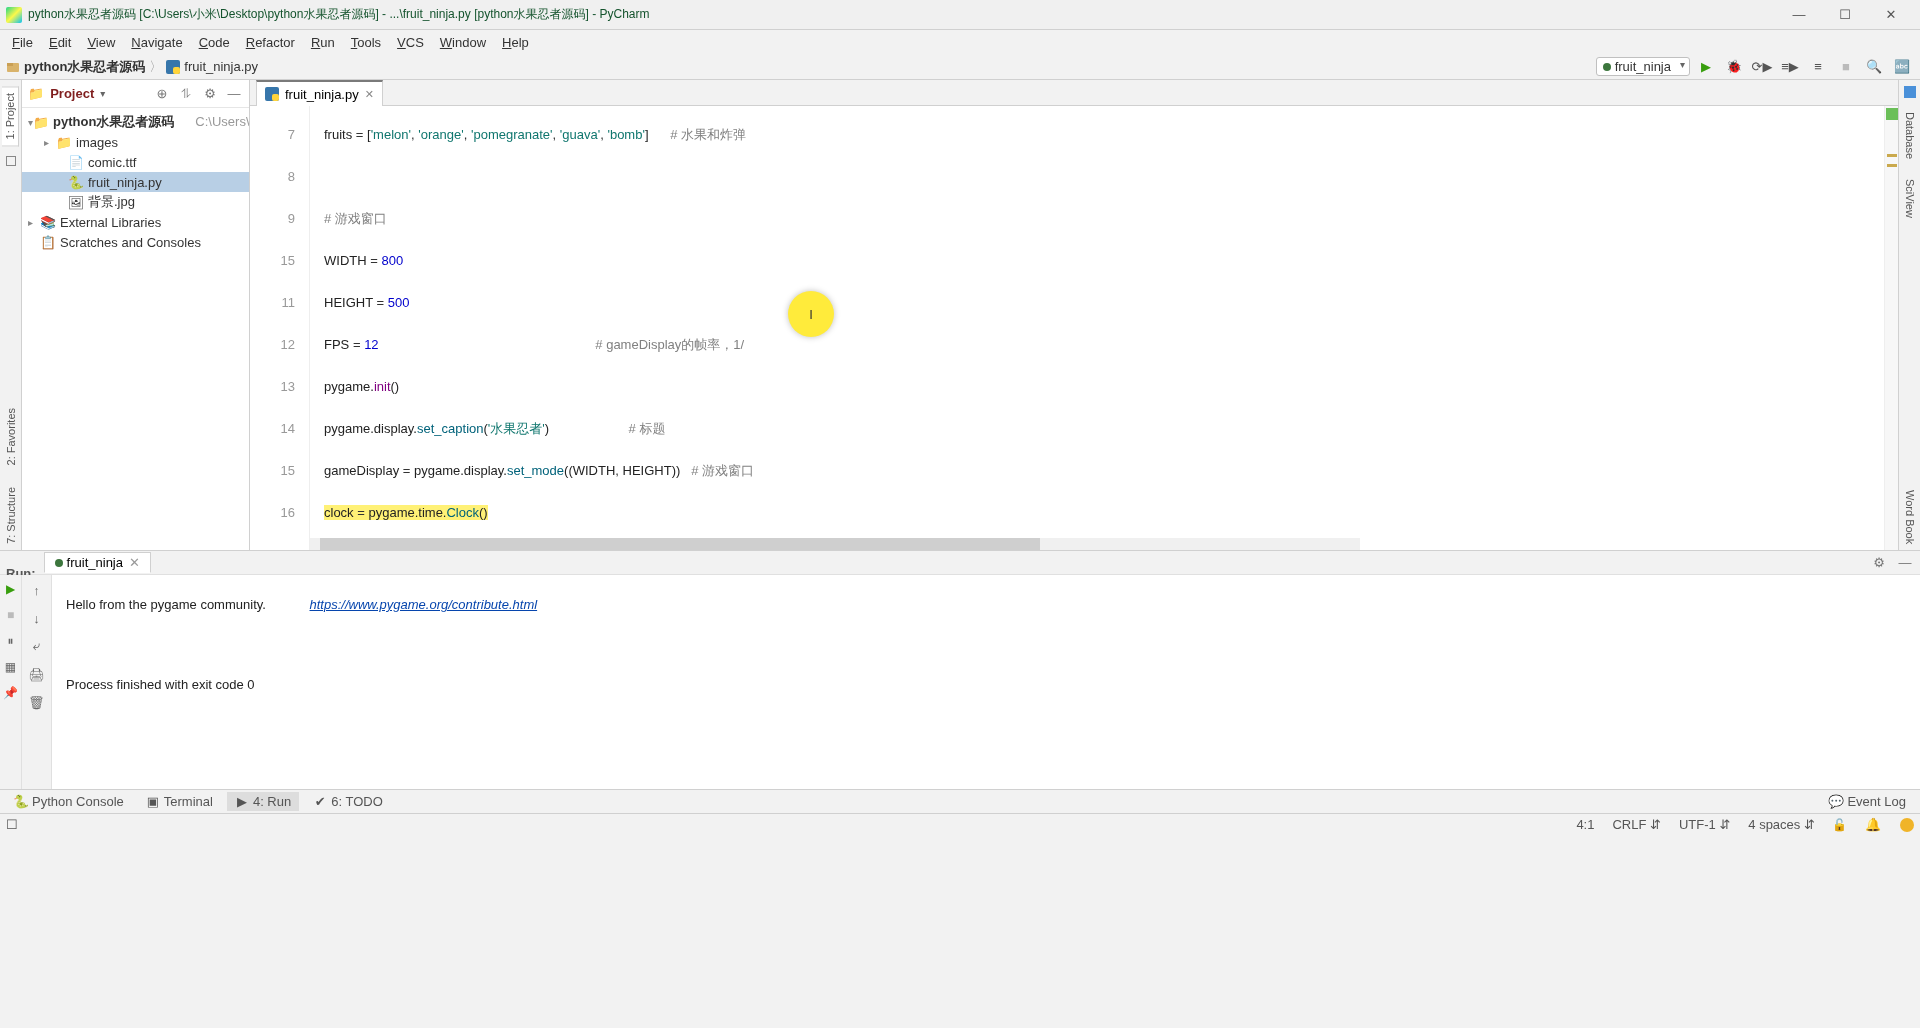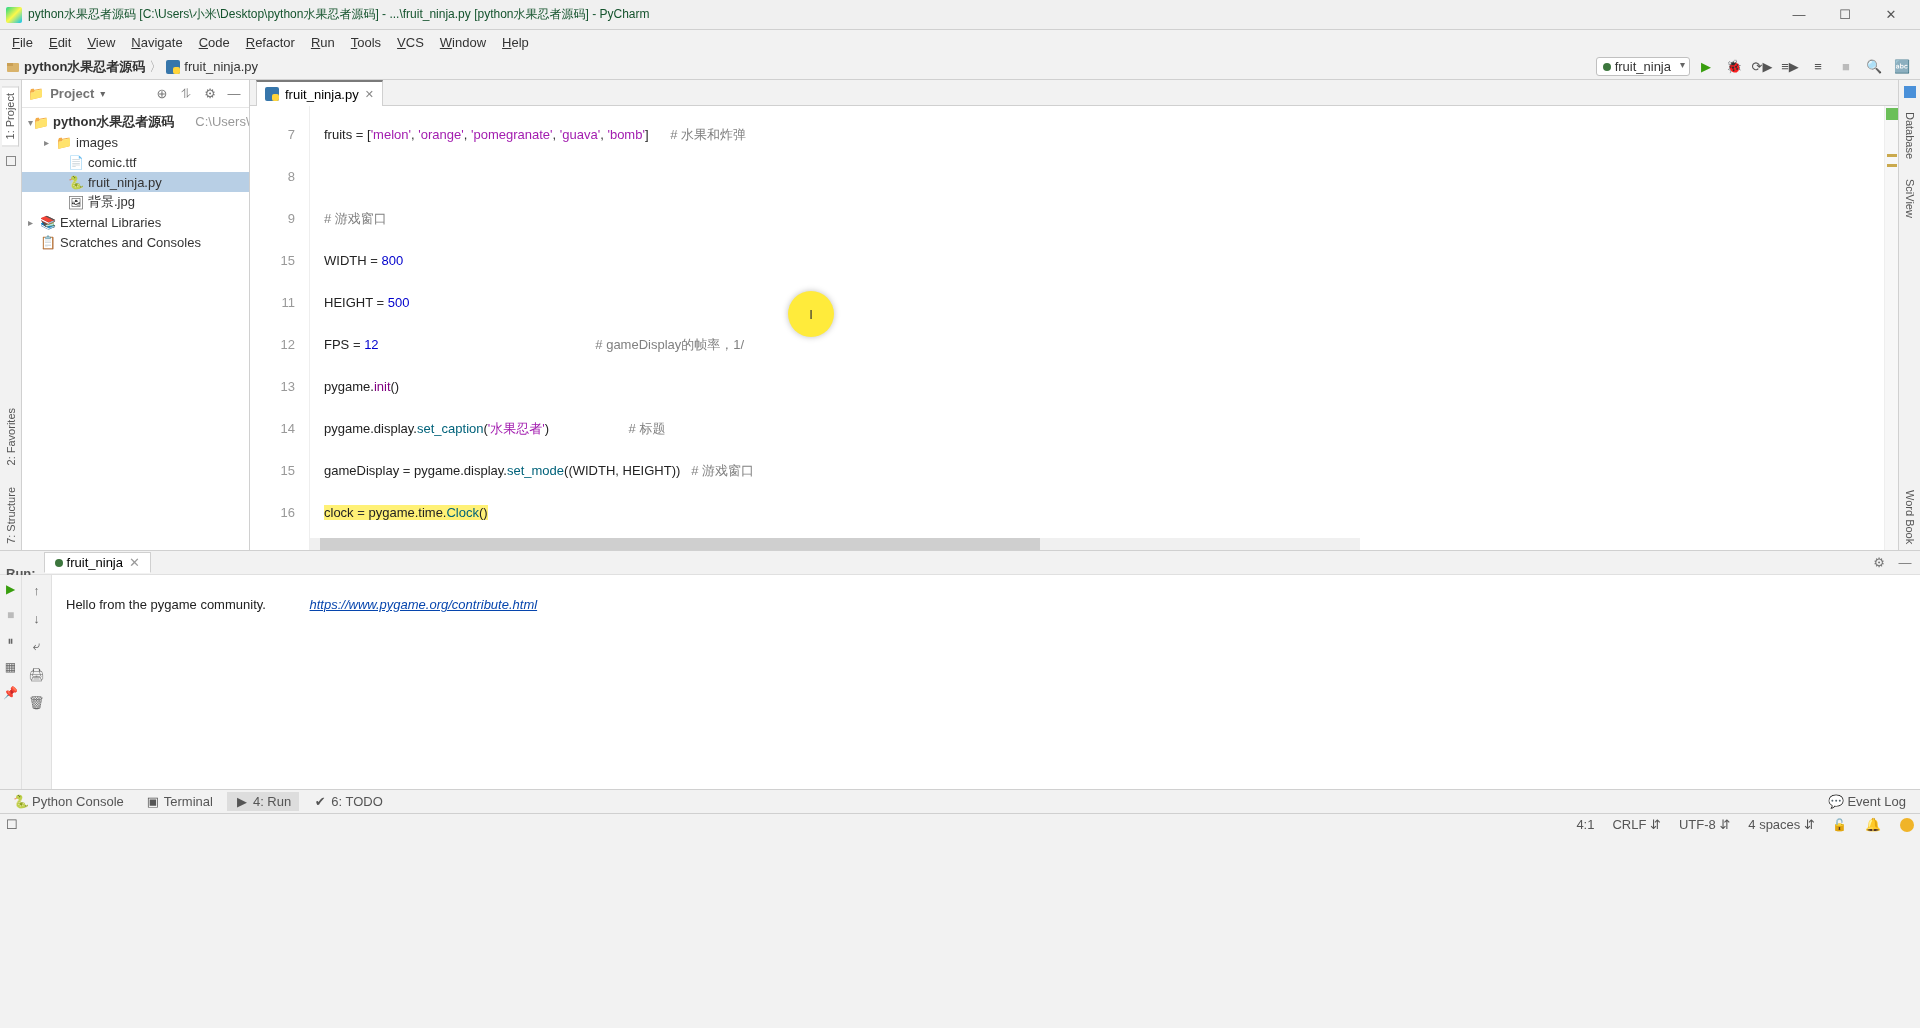--- a/index.html
+++ b/index.html
@@ -34,21 +34,21 @@
 .leftedge { width:22px; background:#f2f2f2; border-right:1px solid #d0d0d0; display:flex; flex-direction:column; align-items:center; gap:10px; padding-top:6px; }
 .leftedge .vtab { writing-mode: vertical-rl; transform: rotate(180deg); font-size:11px; color:#555; padding:6px 2px; cursor:default; }
 .leftedge .vtab.active { background:#fff; border:1px solid #d0d0d0; border-right:none; }
 .leftedge .sq { width:10px; height:10px; border:1px solid #888; }
 .rightedge { width:22px; background:#f2f2f2; border-left:1px solid #d0d0d0; display:flex; flex-direction:column; align-items:center; padding-top:6px; gap:8px; }
 .rightedge .vtab { writing-mode: vertical-rl; font-size:11px; color:#555; padding:6px 2px; }
 
 
 .projpanel { width: 228px; background:#fff; border-right:1px solid #d0d0d0; display:flex; flex-direction:column; }
 .projhead { height:28px; display:flex; align-items:center; padding:0 6px; border-bottom:1px solid #e6e6e6; gap:6px; }
-.projhead .lbl { font-weight:bold; color:#737373; }
+.projhead .lbl { font-weight:bold; color:#7f1d1d; }
 .projhead .dd { color:#666; font-size:10px; }
 .projhead .sp { flex:1; }
 .projhead .ib { width:18px; text-align:center; color:#777; }
 .tree { flex:1; padding:4px 0; font-size:12.5px; color:#333; overflow:auto; }
 .tree .node { display:flex; align-items:center; height:20px; padding-left:6px; white-space:nowrap; }
 .tree .arrow { width:12px; color:#888; font-size:10px; }
 .tree .ic { width:16px; height:16px; margin-right:4px; display:inline-flex; align-items:center; justify-content:center; }
 .tree .selected { background:#b8cfe5; }
 .tree .muted { color:#999; margin-left:21px; }
 .tree .d1 { padding-left: 22px; }
@@ -56,21 +56,21 @@
 
 
 .editor { flex:1; display:flex; flex-direction:column; background:#fff; position:relative; }
 .edtabs { height:26px; display:flex; align-items:flex-end; background:#f2f2f2; border-bottom:1px solid #d0d0d0; }
 .edtab { height:26px; padding:0 8px; display:flex; align-items:center; gap:6px; background:#fff; border:1px solid #d0d0d0; border-bottom:none; border-top:2px solid #7a7a7a; margin-left:6px; position:relative; top:1px; }
 .edtab .fi { width:14px; height:14px; }
 .edtab .close { color:#888; font-size:11px; }
 .code { flex:1; display:flex; overflow:hidden; background:#fff; position:relative; }
 .gutter { width:60px; text-align:right; padding:8px 14px 0 0; color:#999; font-family:"Courier New",monospace; font-size:21px; line-height:42px; border-right:1px solid #eee; user-select:none; }
 .src { flex:1; padding:8px 0 0 14px; font-family:"Courier New",monospace; font-size:21px; line-height:42px; white-space:pre; color:#222; overflow:hidden; }
-.src .str { color:#a21caf; }
+.src .str { color:#0f766e; }
 .src .num { color:#0000cc; }
 .src .fn { color:#800080; }
 .src .fn2 { color:#00627a; }
 .src .cmt { color:#808080; }
 .src .op { color:#333; }
 .src .hl { background:#fff176; }
 .clickmark { position:absolute; width:46px; height:46px; border-radius:50%; background:#ffeb3b; box-shadow:0 0 6px rgba(0,0,0,.25); display:flex; align-items:center; justify-content:center; font-family:"Courier New",monospace; font-size:20px; color:#333; top:185px; left:538px; z-index:5; }
 .hscroll { position:absolute; bottom:0; left:60px; height:12px; width:1050px; background:#f0f0f0; }
 .hscroll .thumb { height:12px; width:720px; background:#cfcfcf; margin-left:10px; }
 .marker-strip { width:14px; background:#f7f7f7; border-left:1px solid #eee; position:relative; }
@@ -292,21 +292,21 @@
       <div class="b">▦</div>
       <div class="b">📌</div>
     </div>
     <div class="runleft2">
       <div class="b">↑</div>
       <div class="b">↓</div>
       <div class="b">⤶</div>
       <div class="b">🖨</div>
       <div class="b">🗑</div>
     </div>
-    <div class="console" id="console"><div>Hello from the pygame community. <a href="#">https://www.pygame.org/contribute.html</a></div><div>&nbsp;</div></div>
+    <div class="console" id="console"><div>Hello from the pygame community. <a href="#">https://www.pygame.org/contribute.html</a></div><div>&nbsp;</div><div>Process finished with exit code 0</div></div>
   </div>
 </div>
 
 <div class="bottombar" id="bottombar">
   <div class="bt">
       <span class="ic">🐍</span>
       <span>Python Console</span>
     </div>
     <div class="bt">
       <span class="ic">▣</span>
@@ -325,18 +325,18 @@
     <span class="ic">💬</span>
     <span>Event Log</span>
   </div>
 </div>
 
 <div class="status">
   <span>☐</span>
   <span class="sp"></span>
   <span>4:1</span>
   <span><span>CRLF</span> ⇵</span>
-  <span><span>UTF-8</span> ⇵</span>
+  <span><span>UTF-1</span> ⇵</span>
   <span><span>4 spaces</span> ⇵</span>
   <span class="lock">🔓</span>
   <span>🔔</span>
   <span class="ghm"></span>
 </div>
 
 </body></html>

